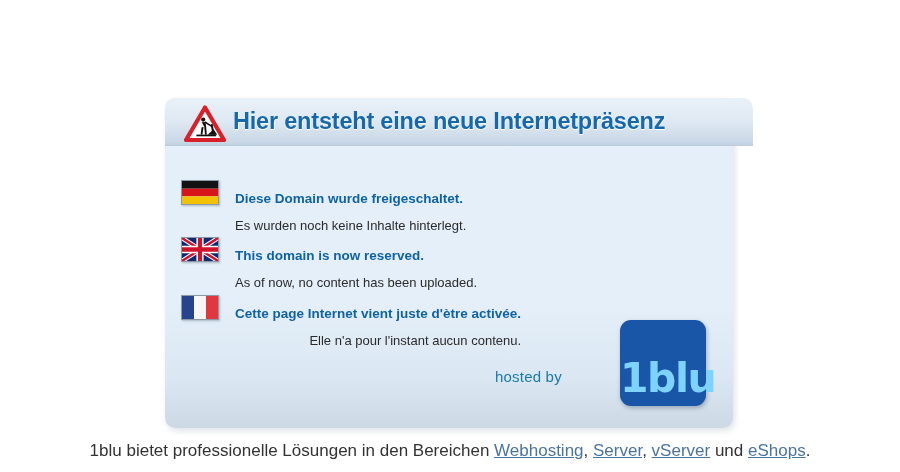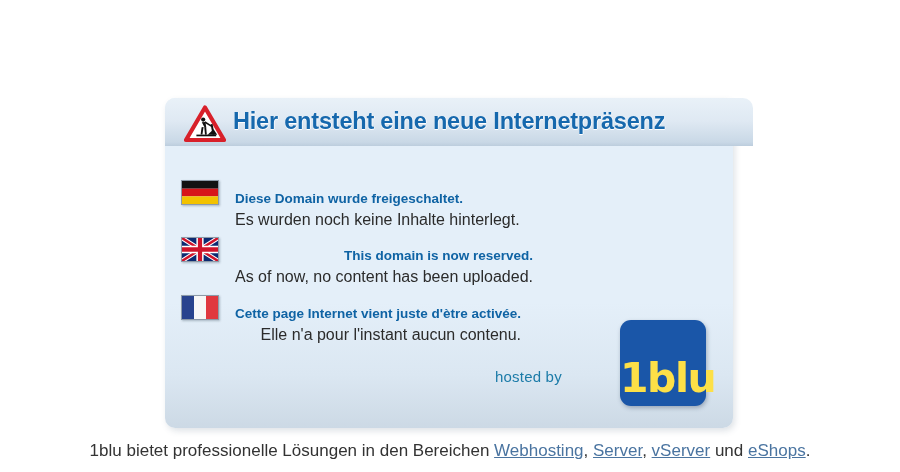--- a/index.html
+++ b/index.html
@@ -62,21 +62,21 @@
   }
 
   
   .lang-row {
     position: absolute;
     left: 16px;
     width: 530px;
     height: 40px;
   }
   #lang-row-de { top: 80px; }
-  #lang-row-en { top: 137px; text-align: right; }
+  #lang-row-en { top: 137px; }
   #lang-row-fr { top: 195px; text-align: right; }
 
   .flag {
     position: absolute;
     left: 0;
     top: 2px;
     width: 38px;
     height: 25px;
     border: 1px solid #8c9aa8;
     box-sizing: border-box;
@@ -91,24 +91,24 @@
     top: 12px;
   }
   .lang-headline {
     font-size: 13.5px;
     font-weight: bold;
     color: #0f63a4;
     line-height: 17px;
     white-space: nowrap;
   }
   .lang-sub {
-    font-size: 16px;
+    font-size: 13px;
     color: #2b2b2b;
     line-height: 17px;
-    margin-top: 4px;
+    margin-top: 10px;
     white-space: nowrap;
   }
 
   
   #hosted-by-block {
     position: absolute;
     left: 330px;
     top: 222px;
     width: 220px;
     height: 92px;
@@ -133,21 +133,21 @@
     box-shadow: 1px 2px 4px rgba(40,60,90,0.35);
   }
   #onebtu-logo-text {
     position: absolute;
     left: 0;
     right: 0;
     bottom: 7px;
     text-align: left;
     font-size: 41px;
     font-weight: bold;
-    color: #fde047;
+    color: #7dd3fc;
     letter-spacing: -1.5px;
     line-height: 41px;
     font-family: "DejaVu Sans", sans-serif;
   }
 
   
   #page-footer {
     position: absolute;
     left: 0;
     top: 441px;

